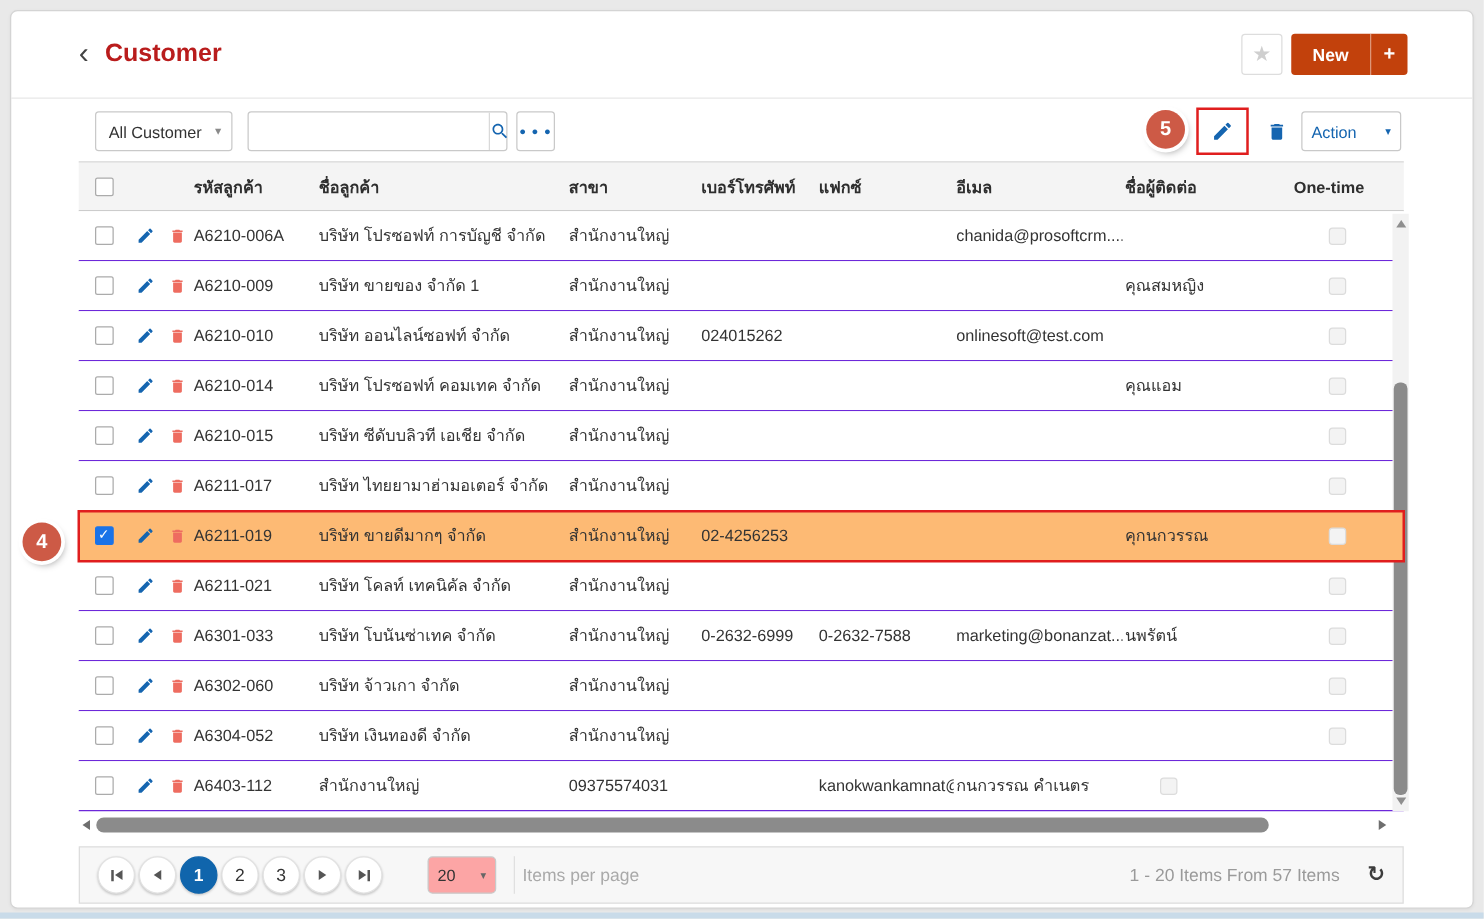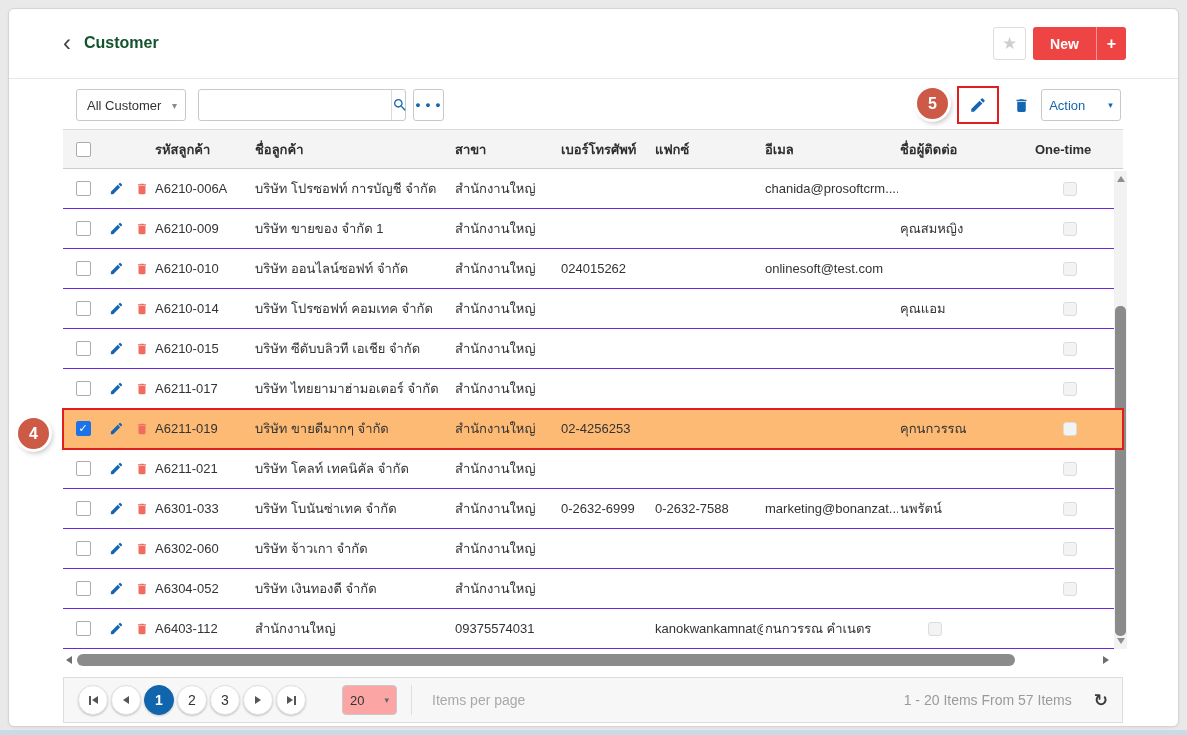--- a/index.html
+++ b/index.html
@@ -13,24 +13,24 @@
   .card{
     position:absolute; left:8px; top:8px; width:1171px; height:719px;
     background:#fff; border:1px solid #d4d4d4; border-radius:6px;
     box-shadow:0 1px 3px rgba(0,0,0,.06);
   }
 
   
   .card-header{ position:absolute; left:0; top:0; right:0; height:70px; border-bottom:1px solid #e7e7e7; }
   .title-wrap{ position:absolute; left:54px; top:20px; display:flex; align-items:center; gap:13px; }
   .back-chev{ font-size:24px; color:#444; line-height:28px; cursor:pointer; }
-  .page-title{ font-size:16px; font-weight:bold; color:#14532d; }
+  .page-title{ font-size:20px; font-weight:bold; color:#b91c1c; }
   .fav-btn{ position:absolute; left:984px; top:18px; width:33px; height:33px; border:1px solid #ddd; border-radius:3px;
     background:#fff; display:flex; align-items:center; justify-content:center; color:#cfcfcf; font-size:17px; }
-  .new-btn{ position:absolute; left:1024px; top:18px; width:93px; height:33px; border-radius:3px; background:#ef4444;
+  .new-btn{ position:absolute; left:1024px; top:18px; width:93px; height:33px; border-radius:3px; background:#c2410c;
     display:flex; align-items:stretch; color:#fff; overflow:hidden; cursor:pointer; }
   .new-btn .lbl{ flex:1; display:flex; align-items:center; justify-content:center; font-size:14px; font-weight:bold; }
   .new-btn .sep{ width:1px; background:rgba(255,255,255,.45); }
   .new-btn .plus{ width:29px; display:flex; align-items:center; justify-content:center; font-size:16px; font-weight:bold; }
 
   
   .toolbar{ position:absolute; left:0; top:70px; right:0; height:50px; }
   .filter-dd{ position:absolute; left:67px; top:10px; width:110px; height:32px; border:1px solid #c9c9c9; border-radius:3px;
     background:#fff; display:flex; align-items:center; padding:0 8px 0 10px; font-size:13px; color:#333; }
   .filter-dd .caret{ margin-left:auto; color:#8a8a8a; font-size:10px; }
@@ -85,21 +85,21 @@
   .pg{ width:30px; height:30px; border-radius:50%; background:#fff; border:1px solid #e2e2e2;
     box-shadow:0 1px 2px rgba(0,0,0,.22); display:flex; align-items:center; justify-content:center;
     font-size:14px; color:#333; cursor:pointer; gap:1px; }
   .pg.active{ background:#1065ac; border-color:#1065ac; color:#fff; font-weight:bold; }
   .tri-l{ width:0;height:0;border-top:4px solid transparent;border-bottom:4px solid transparent;border-right:6px solid #555; }
   .tri-r{ width:0;height:0;border-top:4px solid transparent;border-bottom:4px solid transparent;border-left:6px solid #555; }
   .pbar{ width:2px; height:9px; background:#555; }
   .size-dd{ margin-left:36px; width:55px; height:30px; border:1px solid #c9c9c9; border-radius:4px; background:#fca5a5;
     display:flex; align-items:center; padding:0 7px; font-size:13px; color:#333; }
   .size-dd .caret{ margin-left:auto; font-size:9px; color:#666; }
-  .ipp-label{ margin-left:14px; padding-left:20px; border-left:1px solid #e0e0e0; color:#a9a9a9; font-size:14px; height:30px; display:flex; align-items:center; }
+  .ipp-label{ margin-left:14px; padding-left:6px; border-left:1px solid #e0e0e0; color:#a9a9a9; font-size:14px; height:30px; display:flex; align-items:center; }
   .summary{ margin-left:auto; color:#9a9a9a; font-size:14px; }
   .refresh{ margin-left:22px; color:#3c3c3c; font-size:17px; font-weight:bold; cursor:pointer; }
 
   
   .step-badge{ position:absolute; width:31px; height:31px; border-radius:50%; background:#cd5a46; color:#fff;
     font-size:16px; font-weight:bold; display:flex; align-items:center; justify-content:center;
     box-shadow:0 0 0 3px #fff, 2px 3px 6px rgba(0,0,0,.35); z-index:5; }
   #badge-4{ left:18px; top:418px; }
   #badge-5{ left:917px; top:88px; }
 

